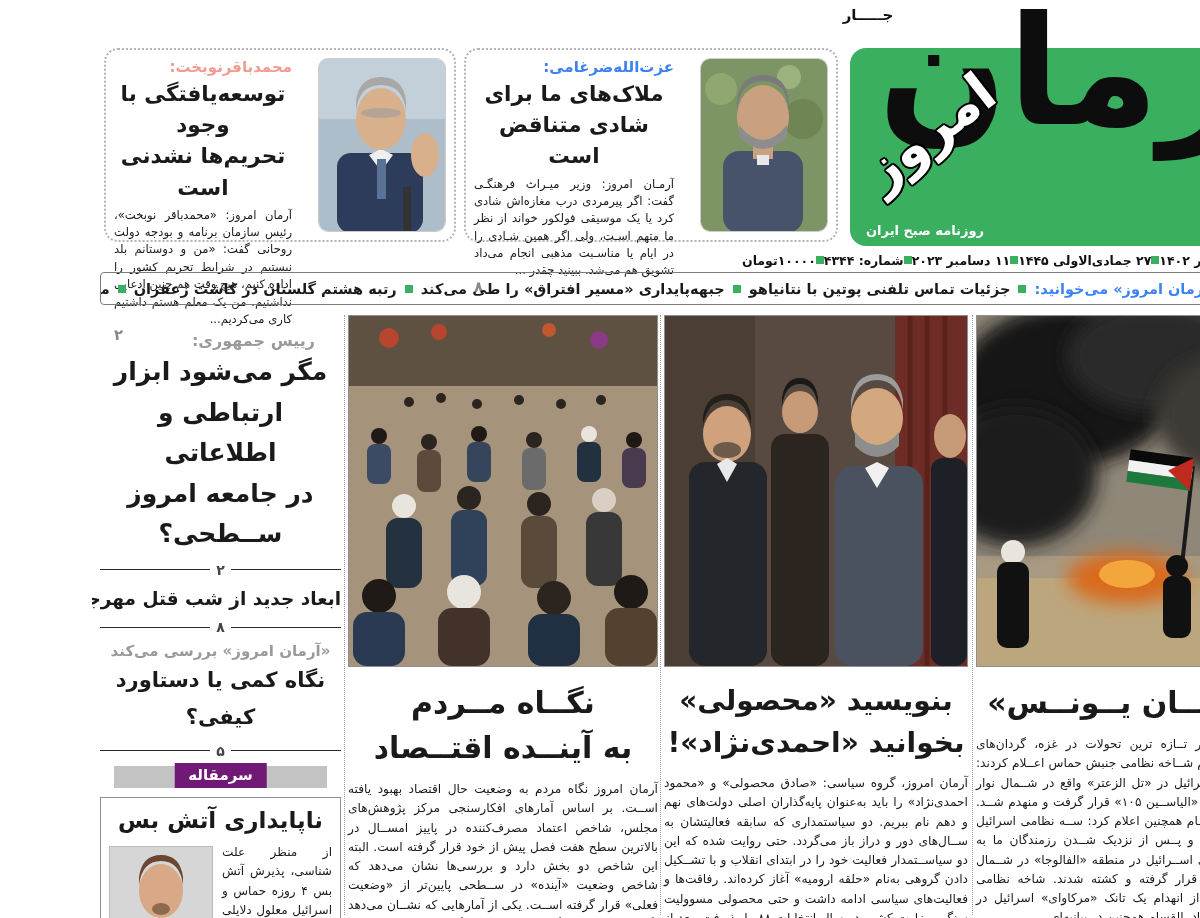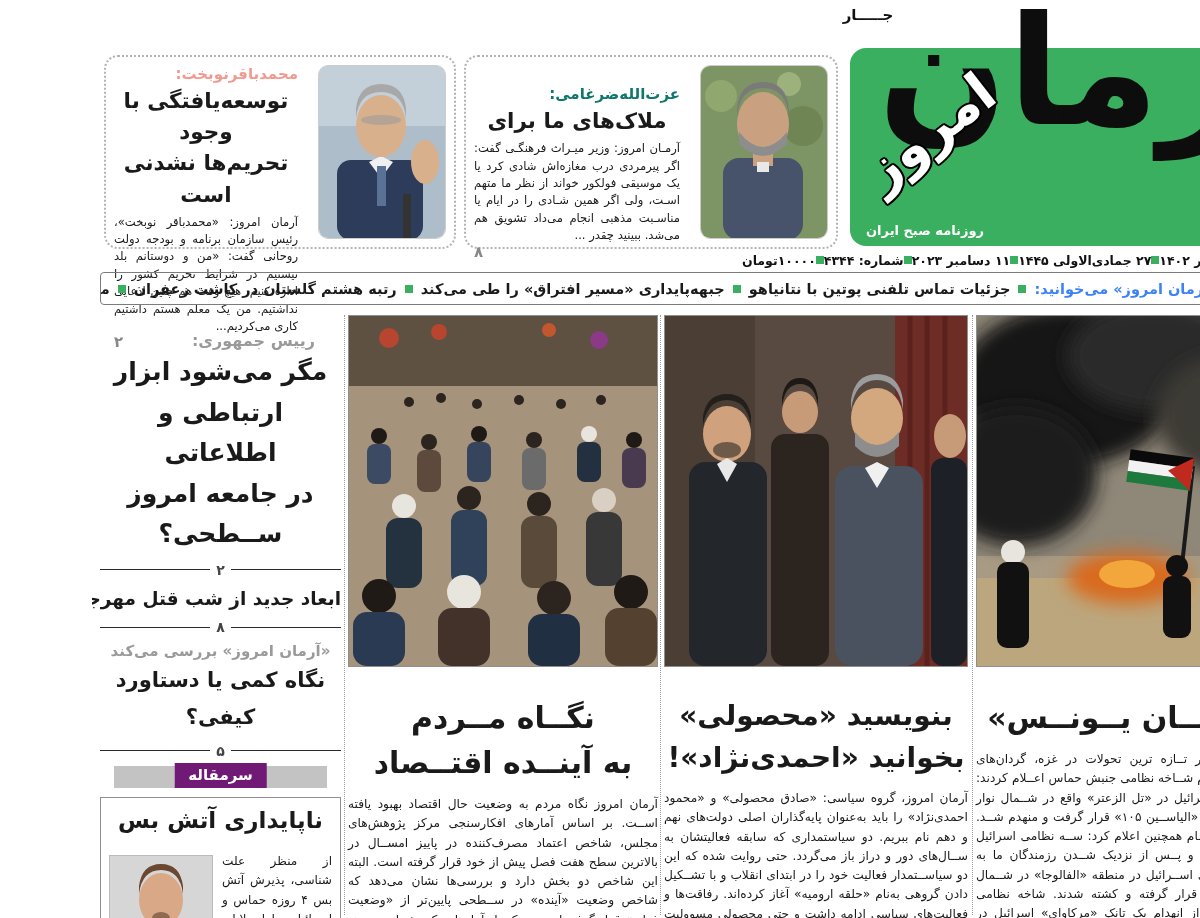--- a/index.html
+++ b/index.html
@@ -18,59 +18,59 @@
             transform:rotate(-38deg); transform-origin:center;
             text-shadow:2px 0 #000,-2px 0 #000,0 2px #000,0 -2px #000,1.5px 1.5px #000,-1.5px -1.5px #000,1.5px -1.5px #000,-1.5px 1.5px #000; }
   .tagline { position:absolute; left:16px; bottom:8px; font-size:13px; font-weight:bold; color:#fff; }
 
   .dateline { position:absolute; top:250px; left:742px; width:450px; height:20px;
               display:flex; align-items:center; justify-content:space-between;
               font-size:12.5px; font-weight:bold; color:#111; white-space:nowrap; }
   .sq { display:inline-block; width:8px; height:8px; background:#3aaf5f; flex:0 0 auto; }
 
   
-  .top-box { position:absolute; top:55px; height:194px; border:2px dotted #b3b3b3;
-             border-radius:14px; padding:8px; display:flex; gap:20px; background:#fff; }
+  .top-box { position:absolute; top:48px; height:194px; border:2px dotted #b3b3b3;
+             border-radius:14px; padding:8px; display:flex; gap:26px; background:#fff; }
   .top-box .photo { flex:0 0 128px; height:174px; border-radius:10px; overflow:hidden; border:1px solid #ccc; }
   .top-box .txt { flex:1; display:flex; flex-direction:column; }
   .kicker { font-size:15px; font-weight:bold; text-align:right; margin-bottom:2px; }
-  .kicker.green { color:#0f766e;margin-top:20px; }
+  .kicker.green { color:#3b82f6; }
   .kicker.pink  { color:#f19a90; }
   .kicker.gray  { color:#9a9a9a; }
   .top-h { font-size:21.5px; font-weight:bold; line-height:1.45; text-align:center; }
   .top-body { font-size:11.6px; line-height:1.5; text-align:justify; margin-top:4px; }
   .pagenum-corner { text-align:left; color:#888; font-size:15px; font-weight:bold; line-height:1; }
 
   
   .strip { position:absolute; top:272px; left:8px; width:1184px; height:33px;
            border:1px solid #7c7c7c; border-radius:4px; display:flex; align-items:center;
            gap:8px; padding:0 10px; font-size:14.5px; font-weight:bold; white-space:nowrap; overflow:hidden; }
   .strip .lbl { color:#3b82f6; }
 
   
   .vsep { position:absolute; top:315px; height:600px; width:0; border-left:1px dotted #9a9a9a; }
   .col { position:absolute; top:315px; }
   .art-photo { width:100%; height:352px; border:1px solid #8f8f8f; overflow:hidden; background:#ddd; }
-  .art-h { margin-top:28px; font-size:30px; font-weight:bold; text-align:center; line-height:1.5; white-space:nowrap; }
+  .art-h { margin-top:13px; font-size:30px; font-weight:bold; text-align:center; line-height:1.5; white-space:nowrap; }
   .art-body { margin-top:10px; font-size:12.2px; line-height:1.58; text-align:justify; }
 
   
   .lc { left:8px; width:241px; }
   .lc .kicker { text-align:right; padding-right:26px; font-size:16px; }
   .lc-h1 { font-size:25px; font-weight:bold; text-align:center; line-height:1.62; }
   .lc-h2 { font-size:18.5px; font-weight:bold; text-align:center; line-height:1.5; white-space:nowrap; }
   .divider { display:flex; align-items:center; gap:6px; margin:7px 0; }
   .divider .ln { flex:1; border-top:1.5px solid #2a2a2a; }
   .divider .n { font-size:14px; font-weight:bold; color:#444; }
   .ed-labelbar { position:relative; height:22px; background:#c3c3c3; margin:6px 14px 0 14px; }
   .ed-label { position:absolute; left:50%; top:-3px; transform:translateX(-50%);
               background:#701a75; color:#fff; font-size:15px; font-weight:bold;
               padding:2px 14px; line-height:1.4; }
   .ed-box { margin-top:9px; border:1.5px solid #8f8f8f; padding:9px 8px; height:187px; overflow:hidden; }
-  .ed-h { font-size:23px; font-weight:bold; text-align:center; margin-bottom:19px; }
+  .ed-h { font-size:23px; font-weight:bold; text-align:center; margin-bottom:10px; }
   .ed-fig { float:left; width:104px; margin:3px 9px 2px 0; border:1px solid #bbb; }
   .ed-fig .ph { width:100%; height:118px; overflow:hidden; }
   .ed-body { font-size:12.1px; line-height:1.62; text-align:justify; }
 </style>
 </head>
 <body>
 
 <div id="page">
 
   <div class="printer-mark">جـــــار</div>
@@ -107,20 +107,21 @@
         <ellipse cx="64" cy="58" rx="26" ry="32" fill="#c9a181"></ellipse>
         <path d="M38 52 Q40 22 64 22 Q88 22 90 52 L90 44 Q88 16 64 16 Q40 16 38 44 Z" fill="#7a7a7a"></path>
         <path d="M40 66 Q64 96 88 66 L88 78 Q64 102 40 78 Z" fill="#8d8d8d"></path>
         <rect x="58" y="96" width="12" height="10" fill="#e8e8e8"></rect>
       </svg>
     </div>
     <div class="txt">
       <div class="kicker green">عزت‌الله‌ضرغامی:</div>
       <div class="top-h">
         <div>ملاک‌های ما برای</div>
+        <div>شادی متناقض است</div>
       </div>
       <div class="top-body">آرمـان امروز: وزیر میـراث فرهنگـی گفت: اگر پیرمردی درب مغازه‌اش شادی کرد یا یک موسیقی فولکور خواند از نظر ما متهم اسـت، ولی اگر همین شـادی را در ایام یا مناسـبت مذهبی انجام می‌داد تشویق هم می‌شد. ببینید چقدر ...</div>
       <div class="pagenum-corner">۸</div>
     </div>
   </div>
 
   <div class="top-box" style="left:12px; width:352px;">
     <div class="photo">
       <svg width="128" height="174" viewBox="0 0 128 174" xmlns="http://www.w3.org/2000/svg">
         <rect width="128" height="174" fill="#aebdca"></rect>

